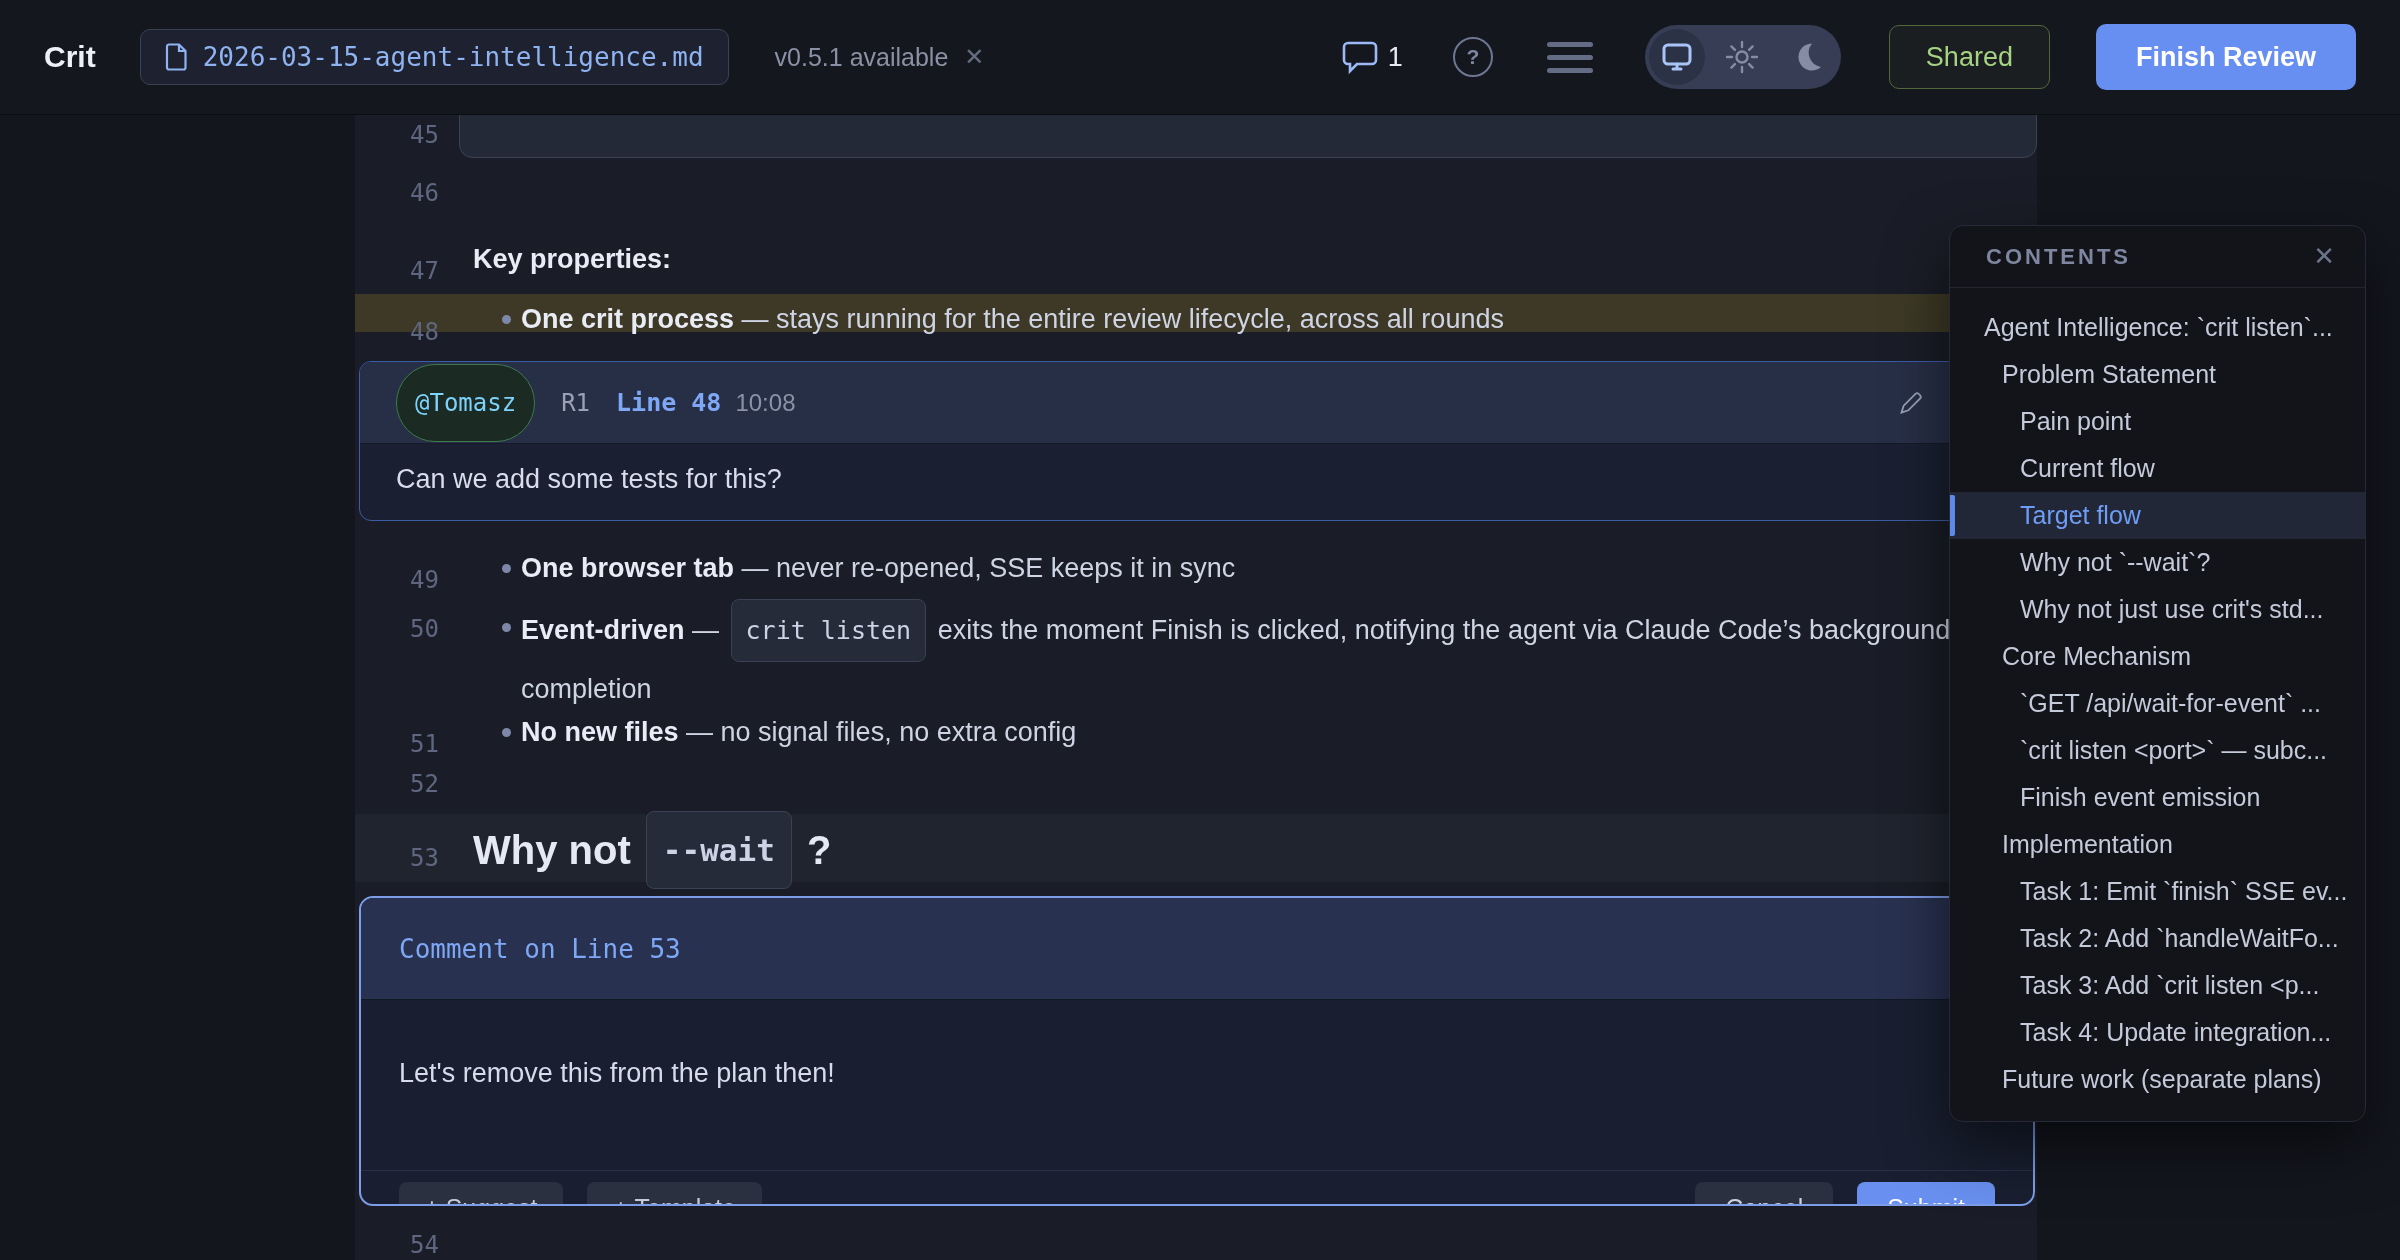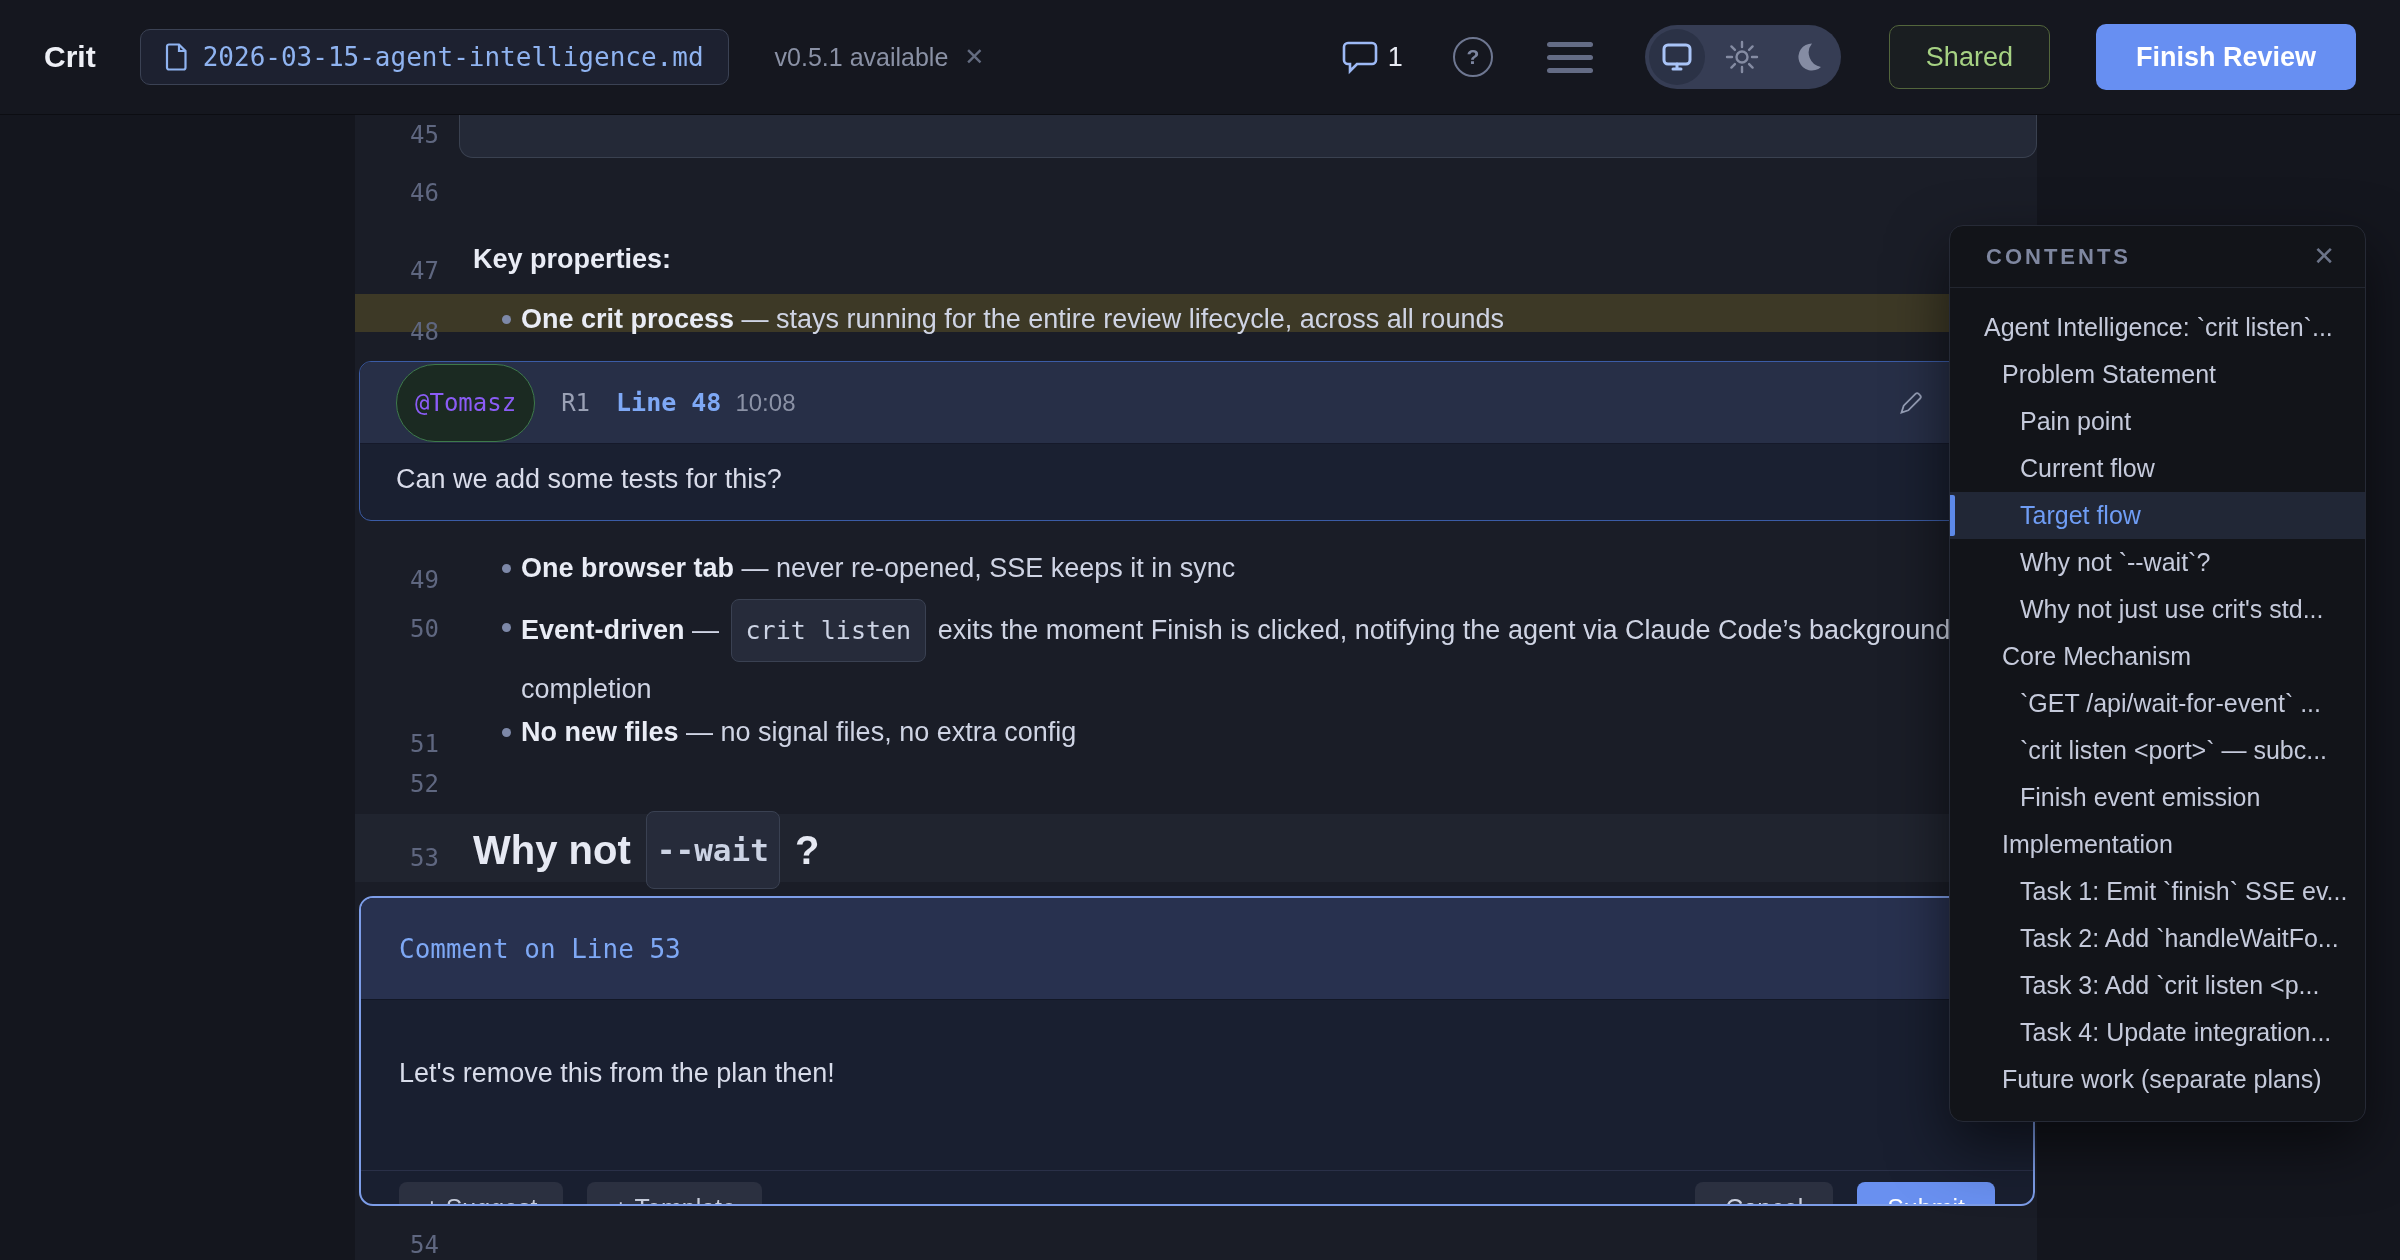--- a/index.html
+++ b/index.html
@@ -46,28 +46,28 @@
           border-radius:0 0 14px 14px; }
   .rowtext { color:#cfd4e4; font-size:27px; }
   .rowtext b { color:#e9ecf5; }
   .bullet-dot { position:absolute; width:9px; height:9px; border-radius:50%; background:#7d88a8; }
   .chip { display:inline-block; font-family:"DejaVu Sans Mono", monospace; font-size:25px;
           color:#ccd3e4; background:#262b3a; border:1.5px solid #3a4152; border-radius:8px;
           padding:3px 14px; margin:0 4px; }
   .hl-row { background:#3d3926; }
   .heading-row { background:#20242f; }
   .heading-text { color:#e6e9f3; font-size:40px; font-weight:bold; }
-  .heading-text .chip { font-size:31px; padding:4px 10px; transform:translateY(-3px); }
+  .heading-text .chip { font-size:31px; padding:4px 16px; transform:translateY(-3px); }
 
   
   .thread { position:absolute; left:4px; top:246px; width:1676px; height:160px;
             border:1.5px solid #3b5ca6; border-radius:12px; overflow:hidden; background:#1a2031; }
   .thread-head { height:82px; background:#272f47; display:flex; align-items:center;
                  padding:0 110px 0 36px; border-bottom:1px solid #15192a; }
-  .author-pill { font-family:"DejaVu Sans Mono", monospace; font-size:24px; color:#8b5cf6;
+  .author-pill { font-family:"DejaVu Sans Mono", monospace; font-size:24px; color:#7dd3fc;
                  border:1.5px solid #3e7a4b; background:#1b2a22; border-radius:999px;
                  padding:24px 18px; }
   .round-label { margin-left:26px; font-family:"DejaVu Sans Mono", monospace; font-size:24px; color:#9aa1b5; }
   .line-ref { margin-left:26px; font-family:"DejaVu Sans Mono", monospace; font-size:25px;
               font-weight:bold; color:#7ea8f5; }
   .timestamp { margin-left:14px; font-size:24px; color:#8b92a6; }
   .edit-btn { margin-left:auto; display:flex; }
   .thread-body { padding:20px 36px; font-size:27px; color:#d9dcea; }
 
   

